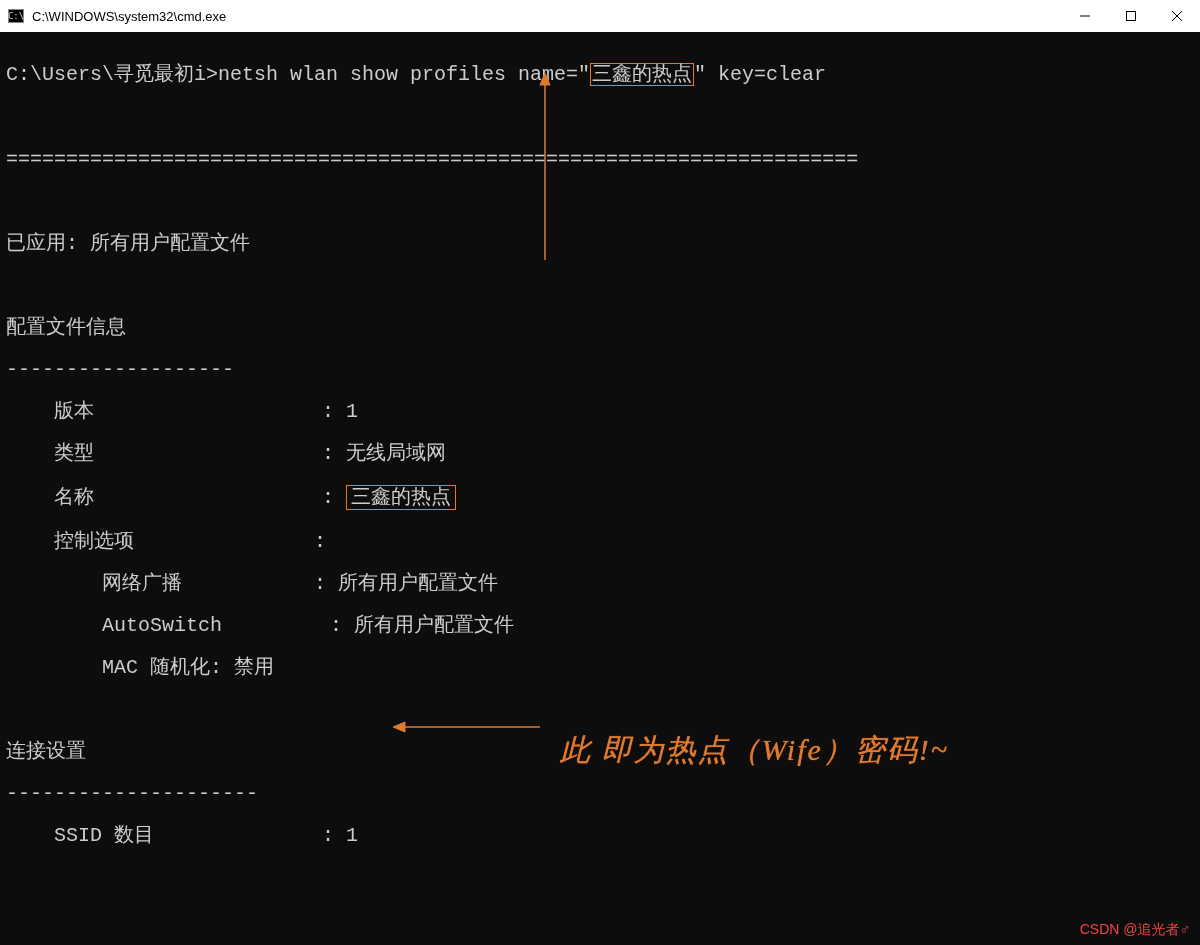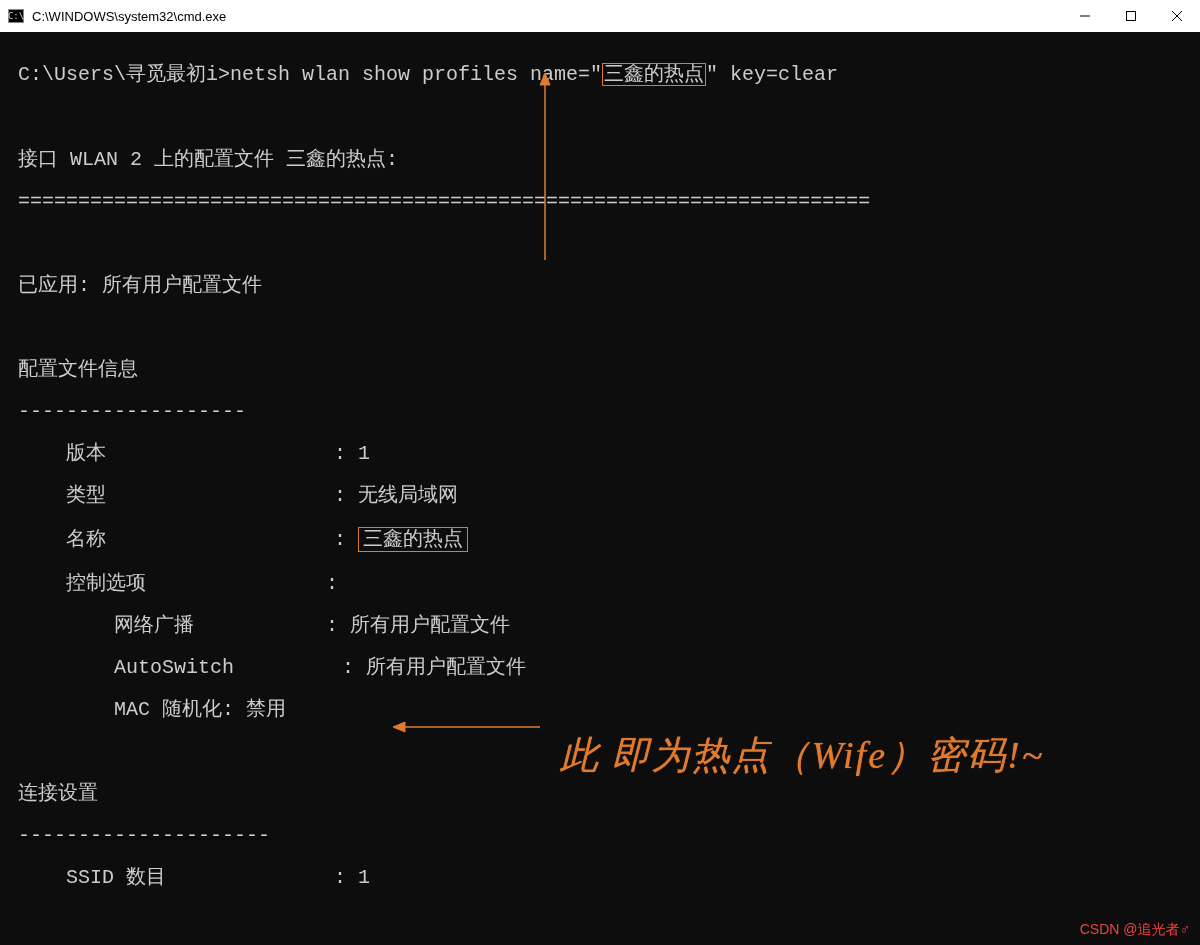--- a/index.html
+++ b/index.html
@@ -49,35 +49,35 @@
   }
   .win-btn svg { stroke:#000; fill:none; stroke-width:1; }
   
   .terminal {
     padding:10px 6px 6px 6px;
     white-space:pre;
     line-height:1.05;
     letter-spacing:0px;
     position:relative;
   }
-  .line { white-space:pre;margin-left:12px; }
+  .line { white-space:pre; }
   .box-hl {
     border:1px solid #e07a2f;
     padding:0 1px;
     display:inline-block;
   }
   .box-hl2 {
     border:1px solid #e07a2f;
     padding:1px 4px;
     display:inline-block;
   }
   .annot {
     position:absolute;
     font-family:"KaiTi","STKaiti",serif;
-    font-size:38px;
+    font-size:30px;
     color:#e07a2f;
     font-style:italic;
     letter-spacing:2px;
     text-shadow:0 0 1px #e07a2f;
   }
   .arrow { stroke:#e07a2f; fill:#e07a2f; }
   .arrow-line { stroke:#e07a2f; stroke-width:1.5; fill:none; }
   .watermark {
     position:absolute;
     right:10px; bottom:6px;
@@ -110,21 +110,20 @@
           <line x1="0" y1="0" x2="10" y2="10"></line>
           <line x1="10" y1="0" x2="0" y2="10"></line>
         </svg>
     </div>
   </div>
 </div>
 
 <div class="terminal">
 <div class="line"><span>C:\Users\寻觅最初i&gt;</span><span>netsh wlan show profiles name="</span><span class="box-hl">三鑫的热点</span><span>" key=clear</span></div>
 <div class="line">&nbsp;</div>
-<div class="line">接口 WLAN 2 上的配置文件 三鑫的热点:</div>
 <div class="line">=======================================================================</div>
 <div class="line">&nbsp;</div>
 <div class="line">已应用: 所有用户配置文件</div>
 <div class="line">&nbsp;</div>
 <div class="line">配置文件信息</div>
 <div class="line">-------------------</div>
 <div class="line"><span>    版本                   : </span><span>1</span></div>
 <div class="line"><span>    类型                   : </span><span>无线局域网</span></div>
 <div class="line"><span>    名称                   : </span><span class="box-hl2">三鑫的热点</span></div>
 <div class="line">    控制选项               :</div>

